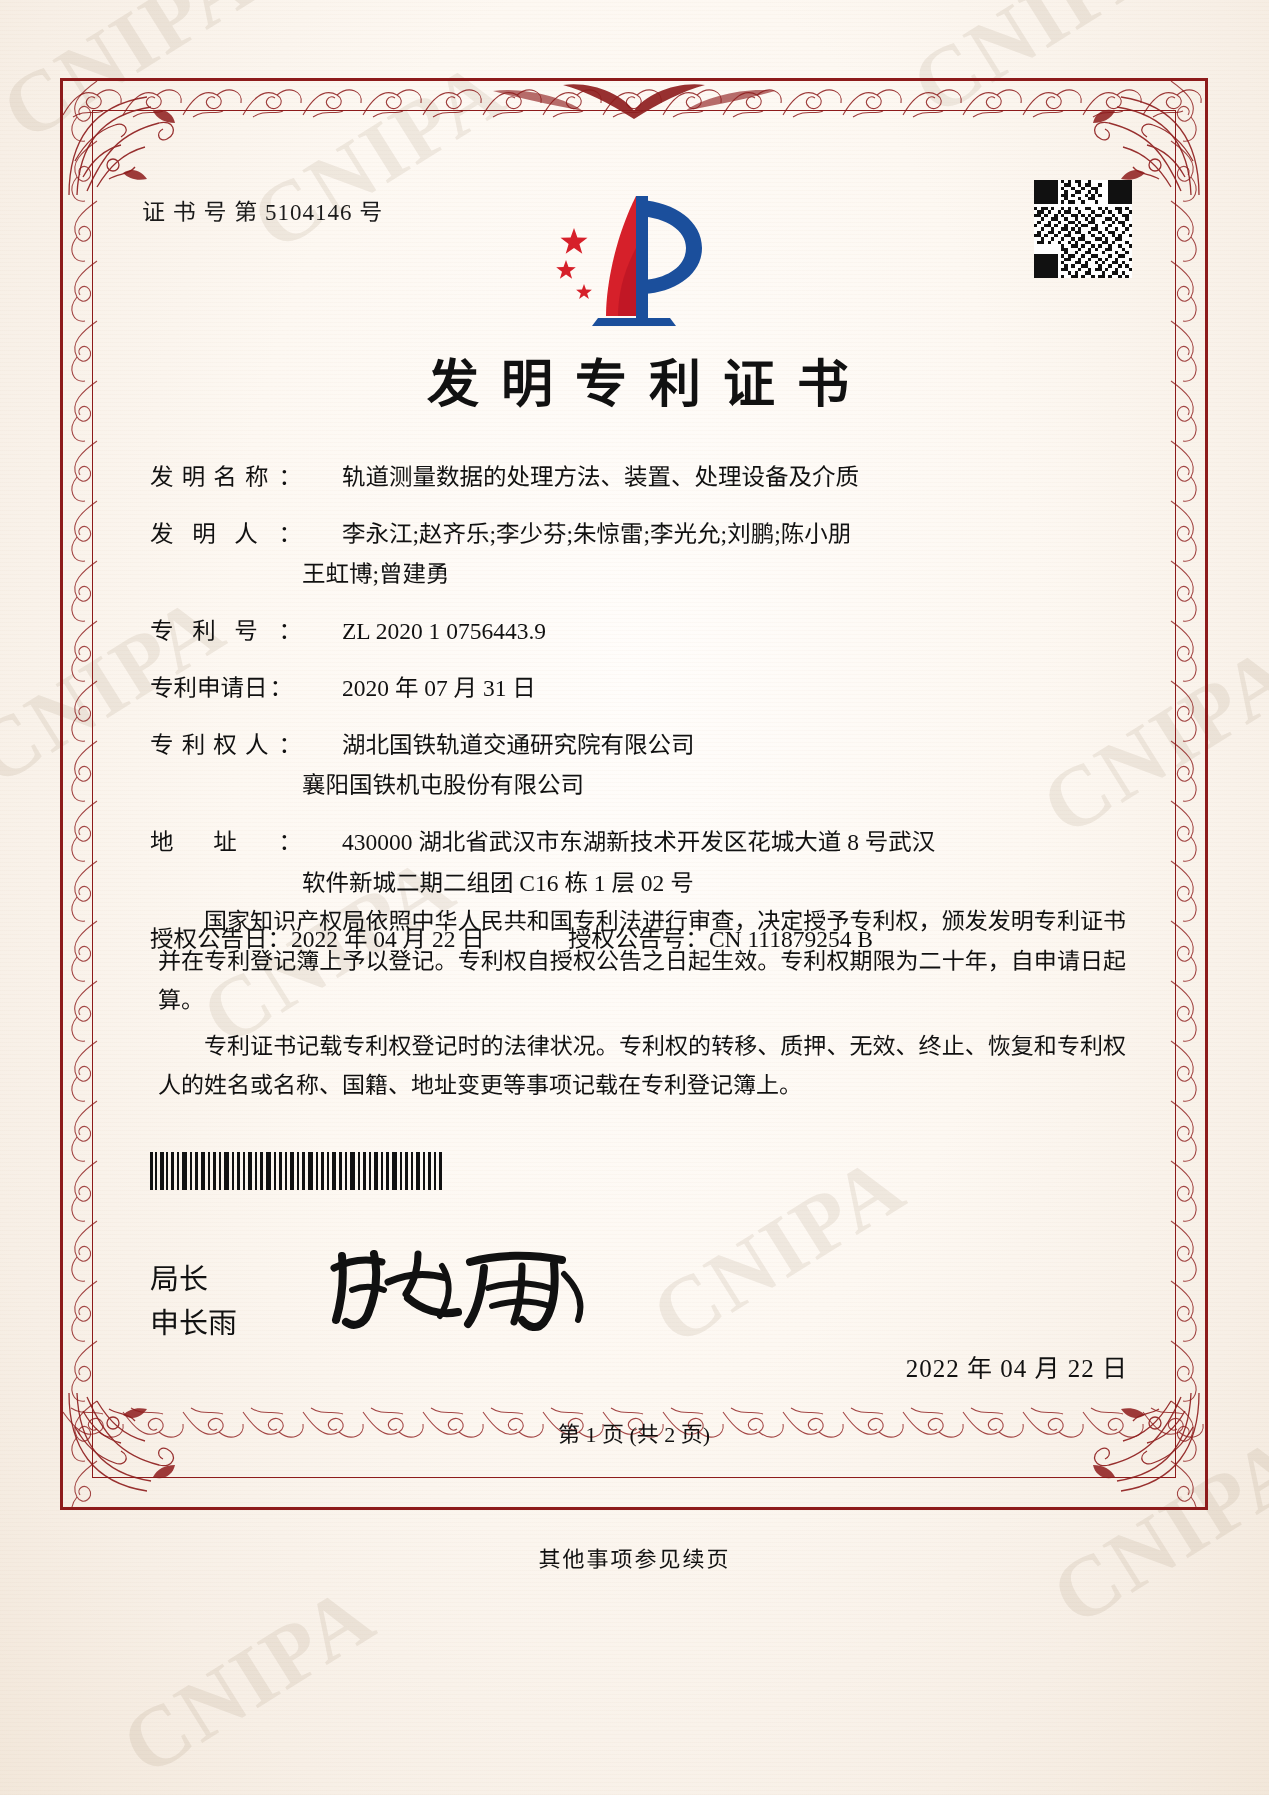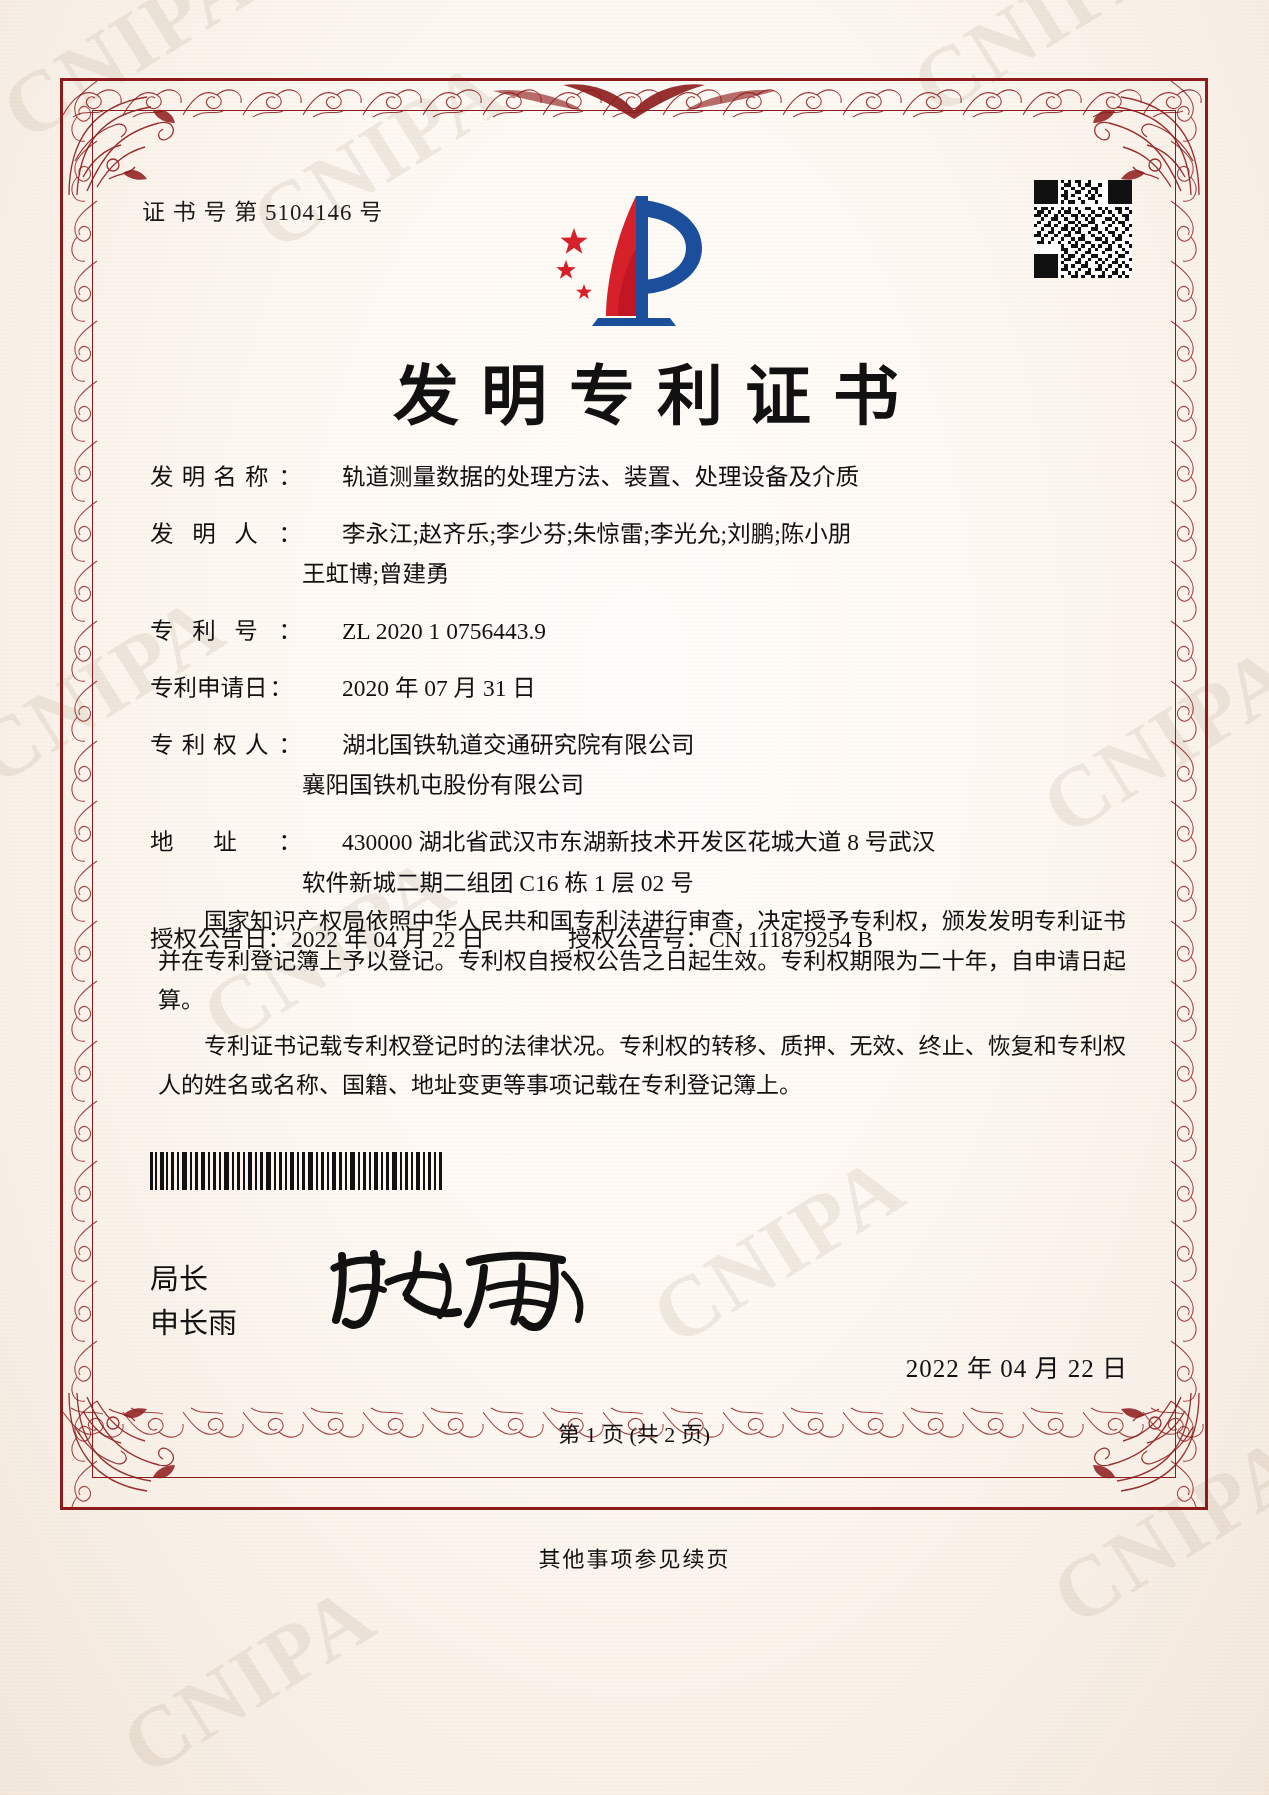--- a/index.html
+++ b/index.html
@@ -127,25 +127,25 @@
     position: absolute;
     left: 50%;
     top: 78px;
     transform: translateX(-50%);
     width: 180px;
     height: 145px;
   }
 
   .title {
     position: absolute;
-    left: 12px;
+    left: 4px;
     top: 232px;
     width: 100%;
     text-align: center;
-    font-size: 66px;
+    font-size: 52px;
     font-weight: 700;
     letter-spacing: 22px;
     text-indent: 22px;
     color: #111;
     font-family: "Liberation Serif", "DejaVu Serif", serif;
   }
 
   
   .fields {
     position: absolute;

